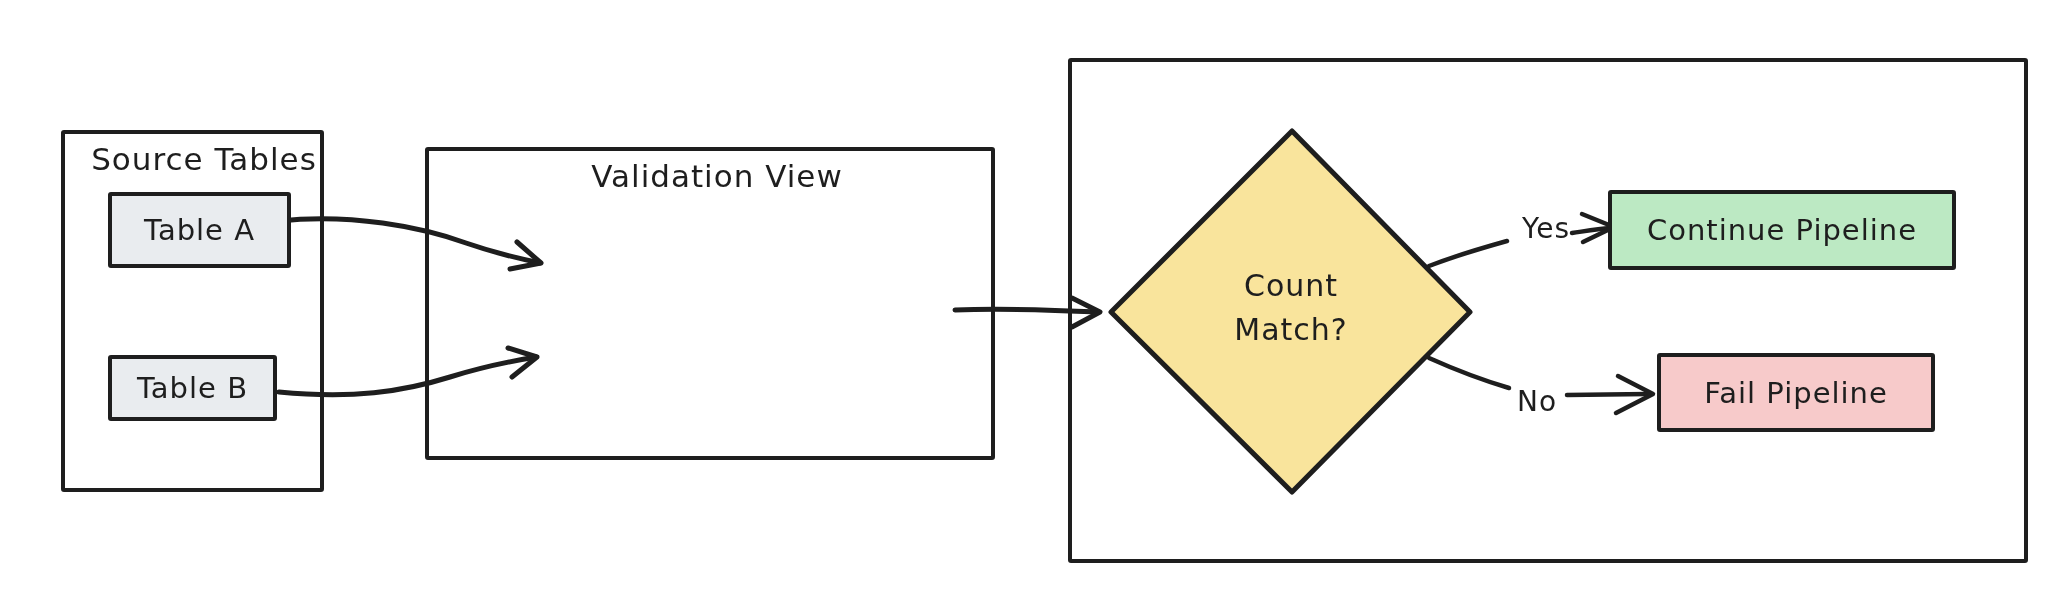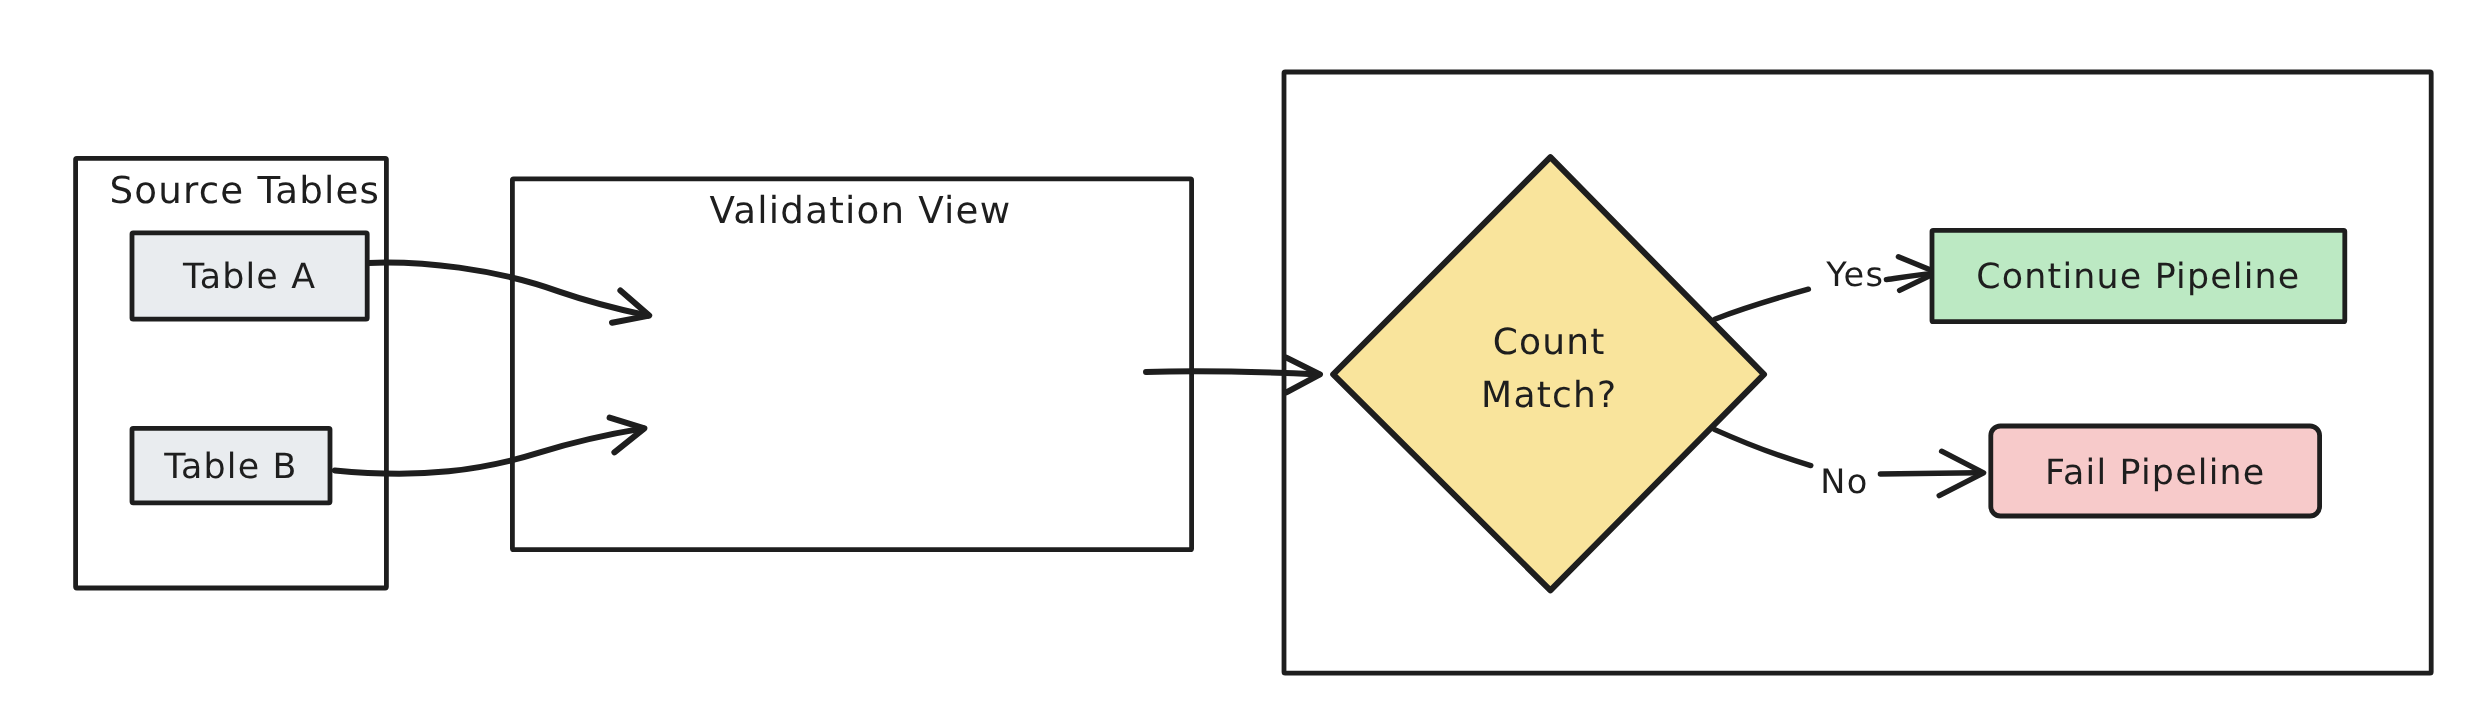--- a/index.html
+++ b/index.html
@@ -64,29 +64,29 @@
   .branch-label {
     position: absolute;
     font-size: 28px;
     letter-spacing: 1px;
     text-align: center;
     white-space: nowrap;
   }
   
   #src-group   { left: 61px;  top: 130px; width: 263px; height: 362px; }
   #src-title   { left: 61px;  top: 141px; width: 286px; }
-  #node-table-a{ left: 108px; top: 192px; width: 200px; height: 76px; }
+  #node-table-a{ left: 108px; top: 192px; width: 183px; height: 76px; }
   #node-table-b{ left: 108px; top: 355px; width: 169px; height: 66px; text-align: center; }
   #val-group   { left: 425px; top: 147px; width: 570px; height: 313px; }
   #val-title   { left: 425px; top: 158px; width: 552px; padding-left: 32px; }
   #node-cvv    { left: 463px; top: 273px; width: 490px; height: 75px; font-size: 30px; }
   #res-group   { left: 1068px; top: 58px; width: 960px; height: 505px; }
   #res-title   { left: 1068px; top: 70px; width: 960px; }
   #node-continue { left: 1608px; top: 190px; width: 348px; height: 80px; align-items: center; }
-  #node-fail     { left: 1657px; top: 353px; width: 278px; height: 79px; border-radius: 10px; }
+  #node-fail     { left: 1657px; top: 353px; width: 278px; height: 79px; }
   #yes-label   { left: 1506px; top: 212px; width: 80px; }
   #no-label    { left: 1501px; top: 385px; width: 72px; }
 </style>
 </head>
 <body>
 
 <div id="canvas">
 
   <div id="src-group" class="group"></div>
   <div id="src-title" class="group-title">Source Tables</div>

